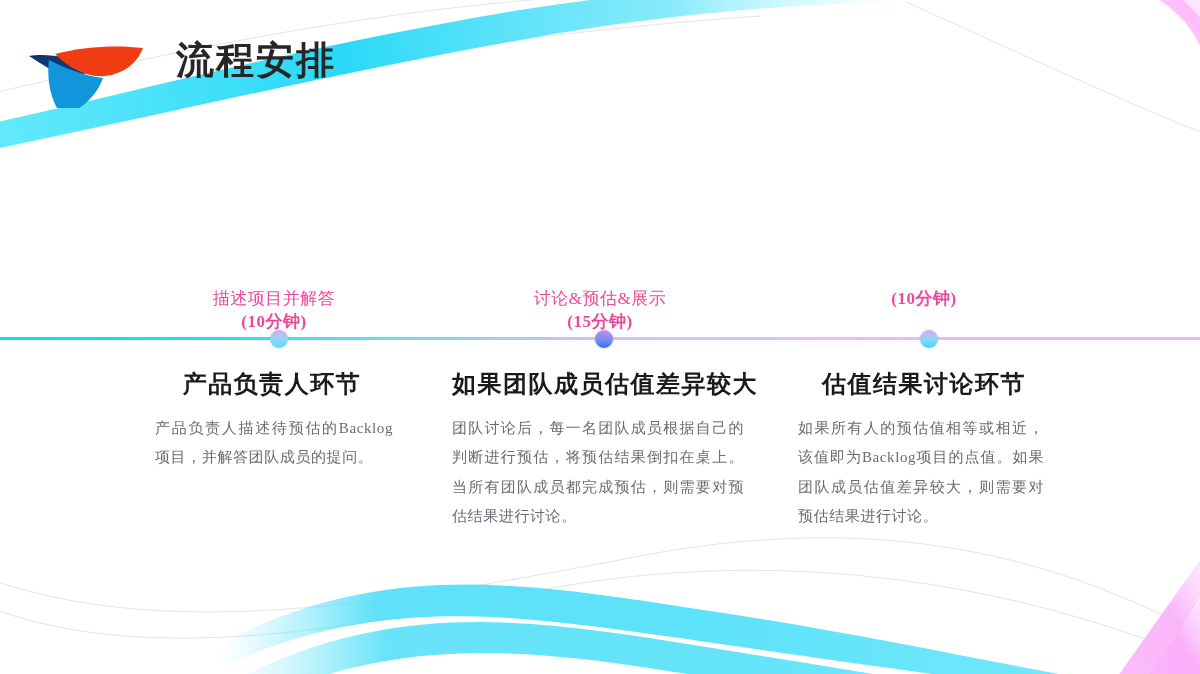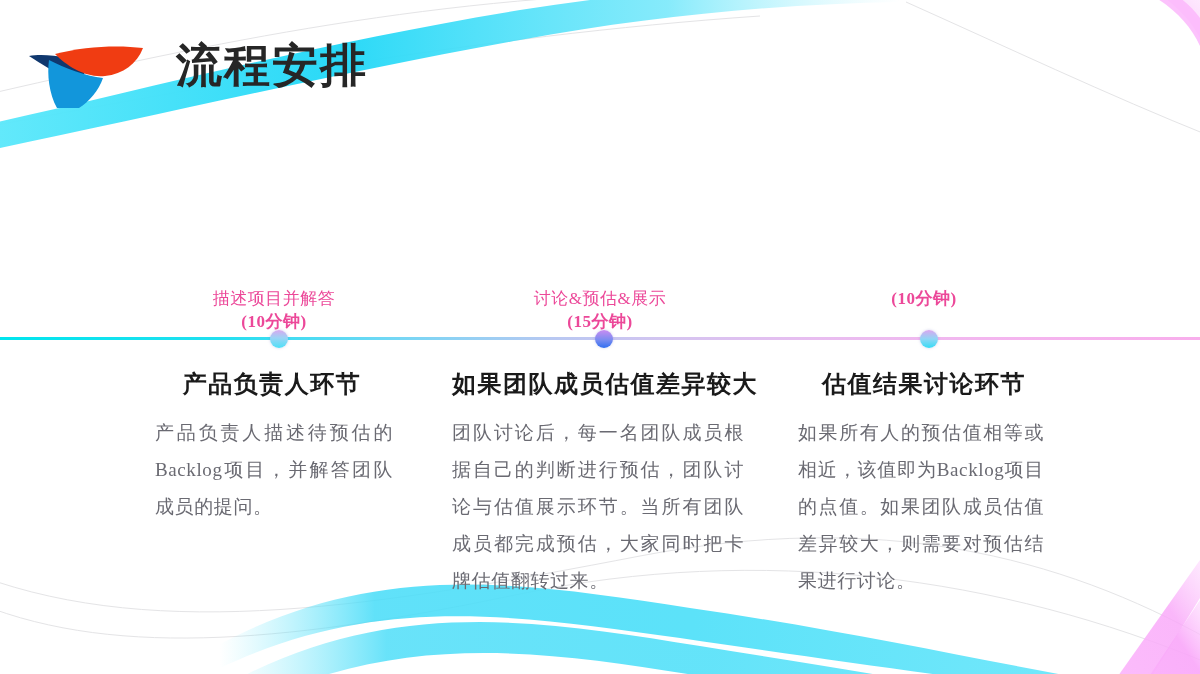--- a/index.html
+++ b/index.html
@@ -33,21 +33,21 @@
   .logo-wrap {
     position:absolute;
     left:27px; top:36px;
     width:122px; height:72px;
   }
   .page-title {
     position:absolute;
     left:176px; top:38px;
     font-family:"Liberation Serif", serif;
     font-weight:bold;
-    font-size:46px;
+    font-size:38px;
     letter-spacing:2px;
     color:#262626;
     line-height:1.2;
     white-space:nowrap;
   }
 
   
   .timeline {
     position:absolute;
     left:0; top:0;
@@ -113,21 +113,21 @@
     color:#1a1a1a;
     white-space:nowrap;
   }
   .col.c1 .stage-heading { left:-2px; }
 
   .stage-body {
     position:absolute;
     top:414px;
     width:100%;
     font-family:"Liberation Serif", serif;
-    font-size:19px;
+    font-size:15px;
     color:#6a6a72;
     line-height:1.95;
     letter-spacing:0.6px;
     text-align:justify;
   }
   .col.c1 .stage-body { left:5px; width:238px; }
   .col.c2 .stage-body { left:0px;  width:292px; }
   .col.c3 .stage-body { left:0px;  width:246px; }
   .stage-body p { margin:0; }
 </style>
@@ -218,21 +218,21 @@
       </div>
     </div>
 
     <div class="col c2">
       <div class="top-label">
         <span class="lbl-main">讨论&amp;预估&amp;展示</span>
         <span class="lbl-dur">(15分钟)</span>
       </div>
       <div class="stage-heading">如果团队成员估值差异较大</div>
       <div class="stage-body">
-        <p>团队讨论后，每一名团队成员根据自己的判断进行预估，团队讨论与估值展示环节。当所有团队成员都完成预估，大家同时把卡牌估值翻转过来。</p>
+        <p>团队讨论后，每一名团队成员根据自己的判断进行预估，将预估结果倒扣在桌上。当所有团队成员都完成预估，则需要对预估结果进行讨论。</p>
       </div>
     </div>
 
     <div class="col c3">
       <div class="top-label">
         <span class="lbl-dur">(10分钟)</span>
       </div>
       <div class="stage-heading">估值结果讨论环节</div>
       <div class="stage-body">
         <p>如果所有人的预估值相等或相近，该值即为Backlog项目的点值。如果团队成员估值差异较大，则需要对预估结果进行讨论。</p>

